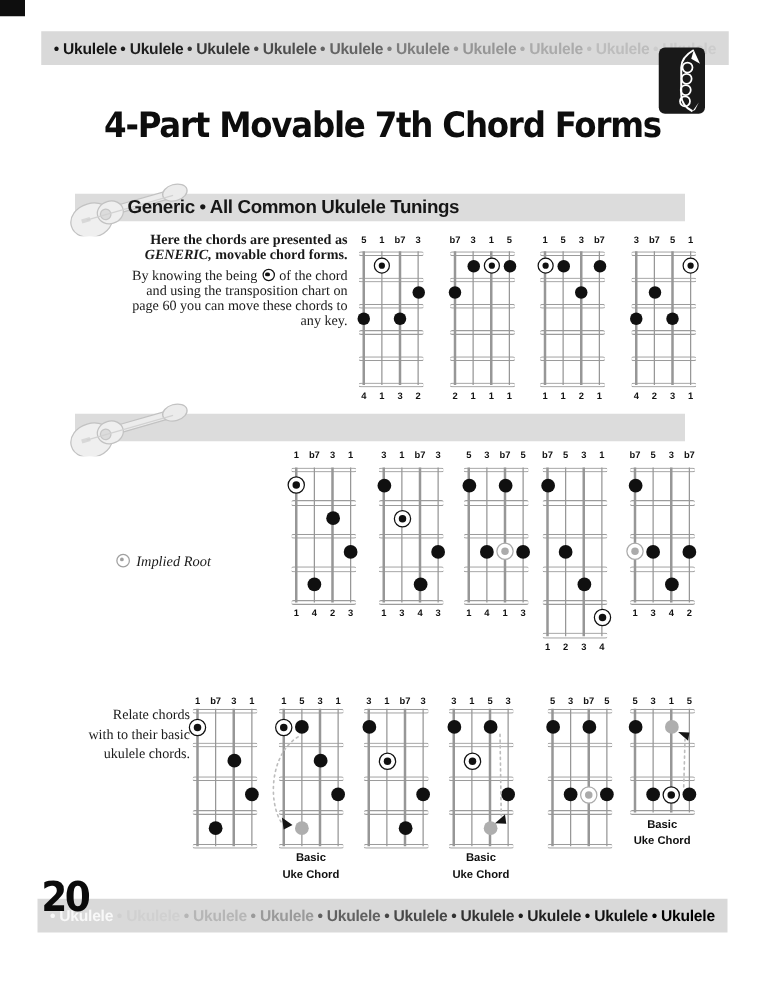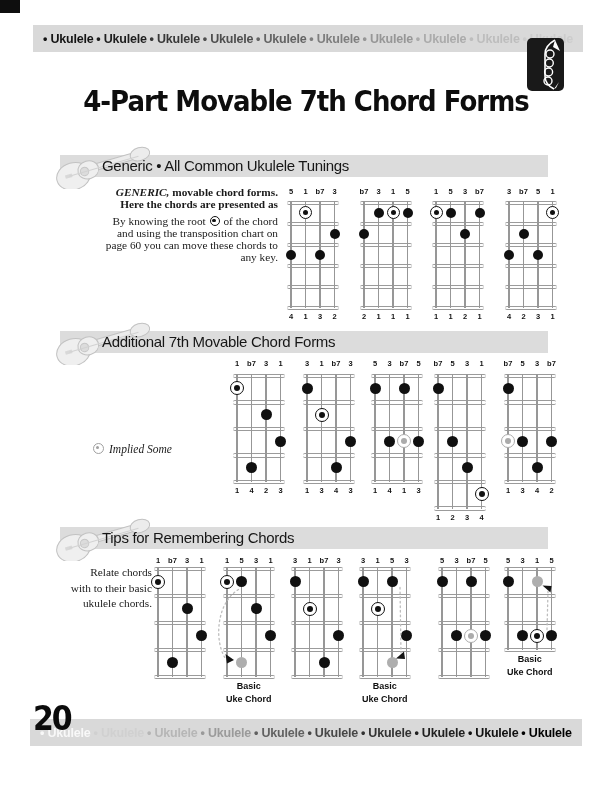--- a/index.html
+++ b/index.html
@@ -10,21 +10,21 @@
           justify-content:space-between;padding:0 10px;box-sizing:border-box;z-index:1;}
   .banner span{font-weight:bold;font-size:12.5px;white-space:nowrap;letter-spacing:-0.2px;}
   #bannerTop{left:33px;top:25px;width:550px;}
   #bannerBottom{left:30px;top:719px;width:552px;}
   .headstock{position:absolute;left:527px;top:38px;width:37px;height:53px;background:#191919;
              border-radius:5px;z-index:2;}
   .title{position:absolute;left:0;right:0;top:86px;margin:0;text-align:center;
          font-family:"DejaVu Sans",sans-serif;font-weight:900;font-size:26px;letter-spacing:-1px;
          color:#0d0d0d;transform:scaleY(1.08);}
   .secbar{position:absolute;left:60px;width:488px;height:22px;background:#dcdcdc;}
-  .sechead{position:absolute;left:42px;top:0;line-height:22px;font-weight:normal;font-size:15px;
+  .sechead{position:absolute;left:42px;top:0;line-height:22px;font-weight:bold;font-size:15px;
            letter-spacing:-0.3px;color:#161616;}
   .ukeillo{position:absolute;left:-8px;top:-10px;}
   .para{position:absolute;text-align:right;font-family:"Liberation Serif","DejaVu Serif",serif;
         font-size:11.3px;color:#1a1a1a;}
   .para .b{font-weight:bold;}
   .pre{white-space:pre-line;}
   .ring{display:inline-block;width:8px;height:8px;border:1.6px solid #111;border-radius:50%;
         position:relative;vertical-align:-1px;margin:0 1px;}
   .ring::after{content:"";position:absolute;left:1.6px;top:1.6px;width:3.6px;height:3.6px;
         border-radius:50%;background:#111;}
@@ -95,62 +95,47 @@
         <ellipse cx="36" cy="21" rx="10.5" ry="9" fill="#efefef" stroke="#c2c2c2"></ellipse>
         <circle cx="32" cy="21.5" r="4.2" fill="#dcdcdc" stroke="#c6c6c6"></circle>
         <rect x="12" y="20" width="7" height="3.4" fill="#d8d8d8"></rect>
         <path d="M16 21.8 H 88" stroke="#d2d2d2" stroke-width="1" fill="none"></path>
       </g>
     </svg>
     <span class="sechead">Generic • All Common Ukulele Tunings</span>
   </div>
 
   <div class="para" style="left:35px;top:186px;width:243px;">
+    <div class="b">Here the chords are presented as</div>
     <div class="b"><em>GENERIC,</em><span> movable chord forms.</span></div>
-    <div class="b">Here the chords are presented as</div>
-    <div class="pre" style="margin-top:5px;"><span>By knowing the root </span><span class="ring"></span><span> of the chord
+    <div class="pre" style="margin-top:5px;"><span>By knowing the being </span><span class="ring"></span><span> of the chord
 and using the transposition chart on
 page 60 you can move these chords to
 any key.</span></div>
   </div>
 
   <div class="secbar" style="top:331px">
     <svg class="ukeillo" width="110" height="44" viewBox="0 0 110 44">
       <g transform="rotate(-16 50 22)">
         <rect x="40" y="17" width="48" height="6.5" rx="2" fill="#ececec" stroke="#c2c2c2"></rect>
         <ellipse cx="90" cy="20" rx="10" ry="6.5" fill="#ececec" stroke="#c2c2c2"></ellipse>
         <ellipse cx="20" cy="23" rx="17" ry="13.5" fill="#efefef" stroke="#c2c2c2"></ellipse>
         <ellipse cx="36" cy="21" rx="10.5" ry="9" fill="#efefef" stroke="#c2c2c2"></ellipse>
         <circle cx="32" cy="21.5" r="4.2" fill="#dcdcdc" stroke="#c6c6c6"></circle>
         <rect x="12" y="20" width="7" height="3.4" fill="#d8d8d8"></rect>
         <path d="M16 21.8 H 88" stroke="#d2d2d2" stroke-width="1" fill="none"></path>
       </g>
     </svg>
-    <span class="sechead">Additional 7th Movable Chord Forms</span>
   </div>
 
 
   <div class="legend">
-    <span class="ring gray"></span><em>Implied Some</em>
+    <span class="ring gray"></span><em>Implied Root</em>
   </div>
 
-  <div class="secbar" style="top:527px">
-    <svg class="ukeillo" width="110" height="44" viewBox="0 0 110 44">
-      <g transform="rotate(-16 50 22)">
-        <rect x="40" y="17" width="48" height="6.5" rx="2" fill="#ececec" stroke="#c2c2c2"></rect>
-        <ellipse cx="90" cy="20" rx="10" ry="6.5" fill="#ececec" stroke="#c2c2c2"></ellipse>
-        <ellipse cx="20" cy="23" rx="17" ry="13.5" fill="#efefef" stroke="#c2c2c2"></ellipse>
-        <ellipse cx="36" cy="21" rx="10.5" ry="9" fill="#efefef" stroke="#c2c2c2"></ellipse>
-        <circle cx="32" cy="21.5" r="4.2" fill="#dcdcdc" stroke="#c6c6c6"></circle>
-        <rect x="12" y="20" width="7" height="3.4" fill="#d8d8d8"></rect>
-        <path d="M16 21.8 H 88" stroke="#d2d2d2" stroke-width="1" fill="none"></path>
-      </g>
-    </svg>
-    <span class="sechead">Tips for Remembering Chords</span>
-  </div>
 
   <div class="para pre" style="left:30px;top:565px;width:122px;line-height:15.5px;">Relate chords
 with to their basic
 ukulele chords.</div>
 
   <div id="diagramRow0">
       <div class="diagram" style="left: 291px; top: 202px; width: 43.5px;">
         <div class="fret" style="left: -4px; width: 51.5px; top: -1.5px;"></div>
         <div class="fret" style="left: -4px; width: 51.5px; top: 19.5px;"></div>
         <div class="fret" style="left: -4px; width: 51.5px; top: 40.5px;"></div>

